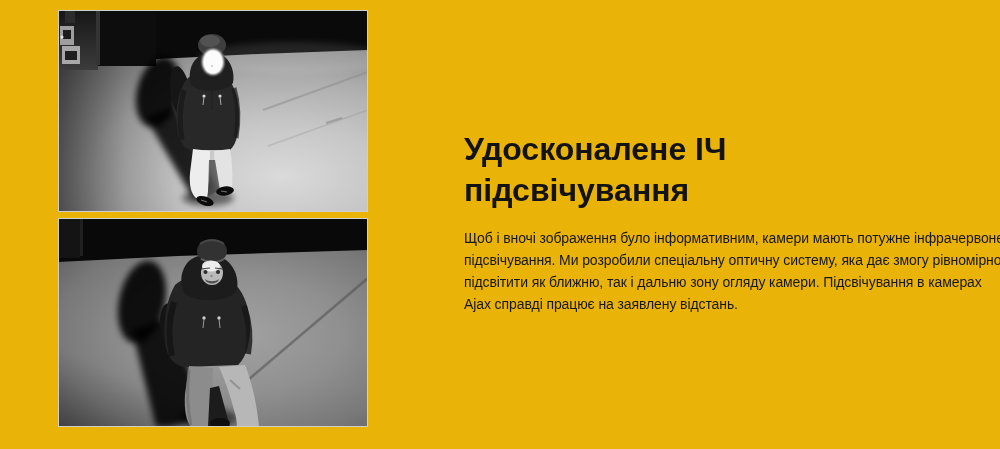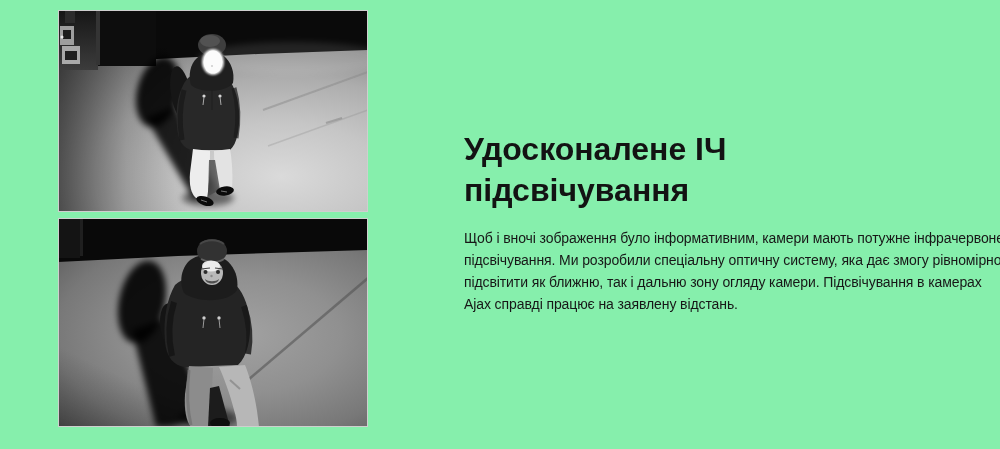--- a/index.html
+++ b/index.html
@@ -1,20 +1,20 @@
 <!DOCTYPE html>
 <html lang="uk"><head>
 <meta charset="utf-8">
 <style>
   * { margin:0; padding:0; box-sizing:border-box; }
   html,body { background:#ffffff; }
   .page {
     position:relative;
     width:1000px; height:449px;
-    background:#86efac;
+    background:#eab308;
     overflow:hidden;
     font-family:"Liberation Sans", sans-serif;
   }
   .media-col { position:absolute; left:58px; top:10px; width:310px; }
   figure.shot { margin:0; width:310px; font-size:0; }
   figure.shot + figure.shot { margin-top:6px; }
   figure.shot svg { display:block; }
   .text-col { position:absolute; left:464px; top:129px; width:540px; }
   .section-heading {
     font-size:32px; line-height:41px; font-weight:bold;

